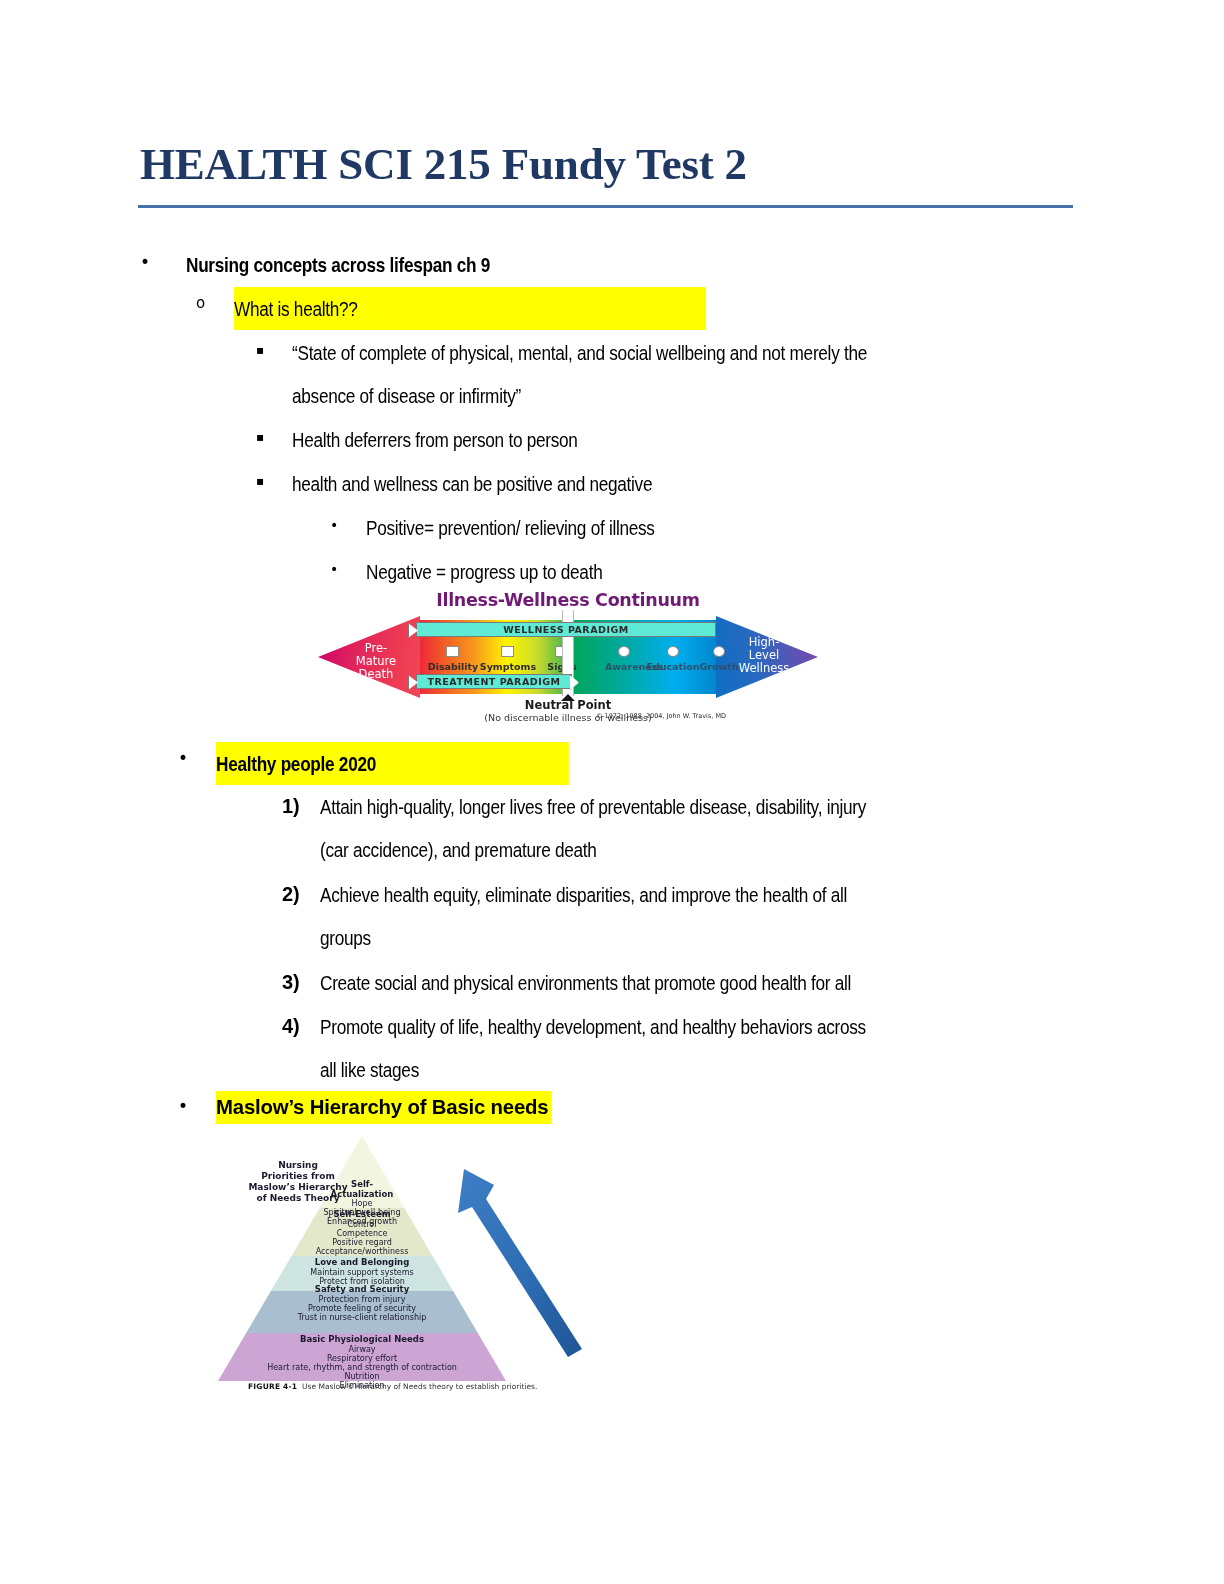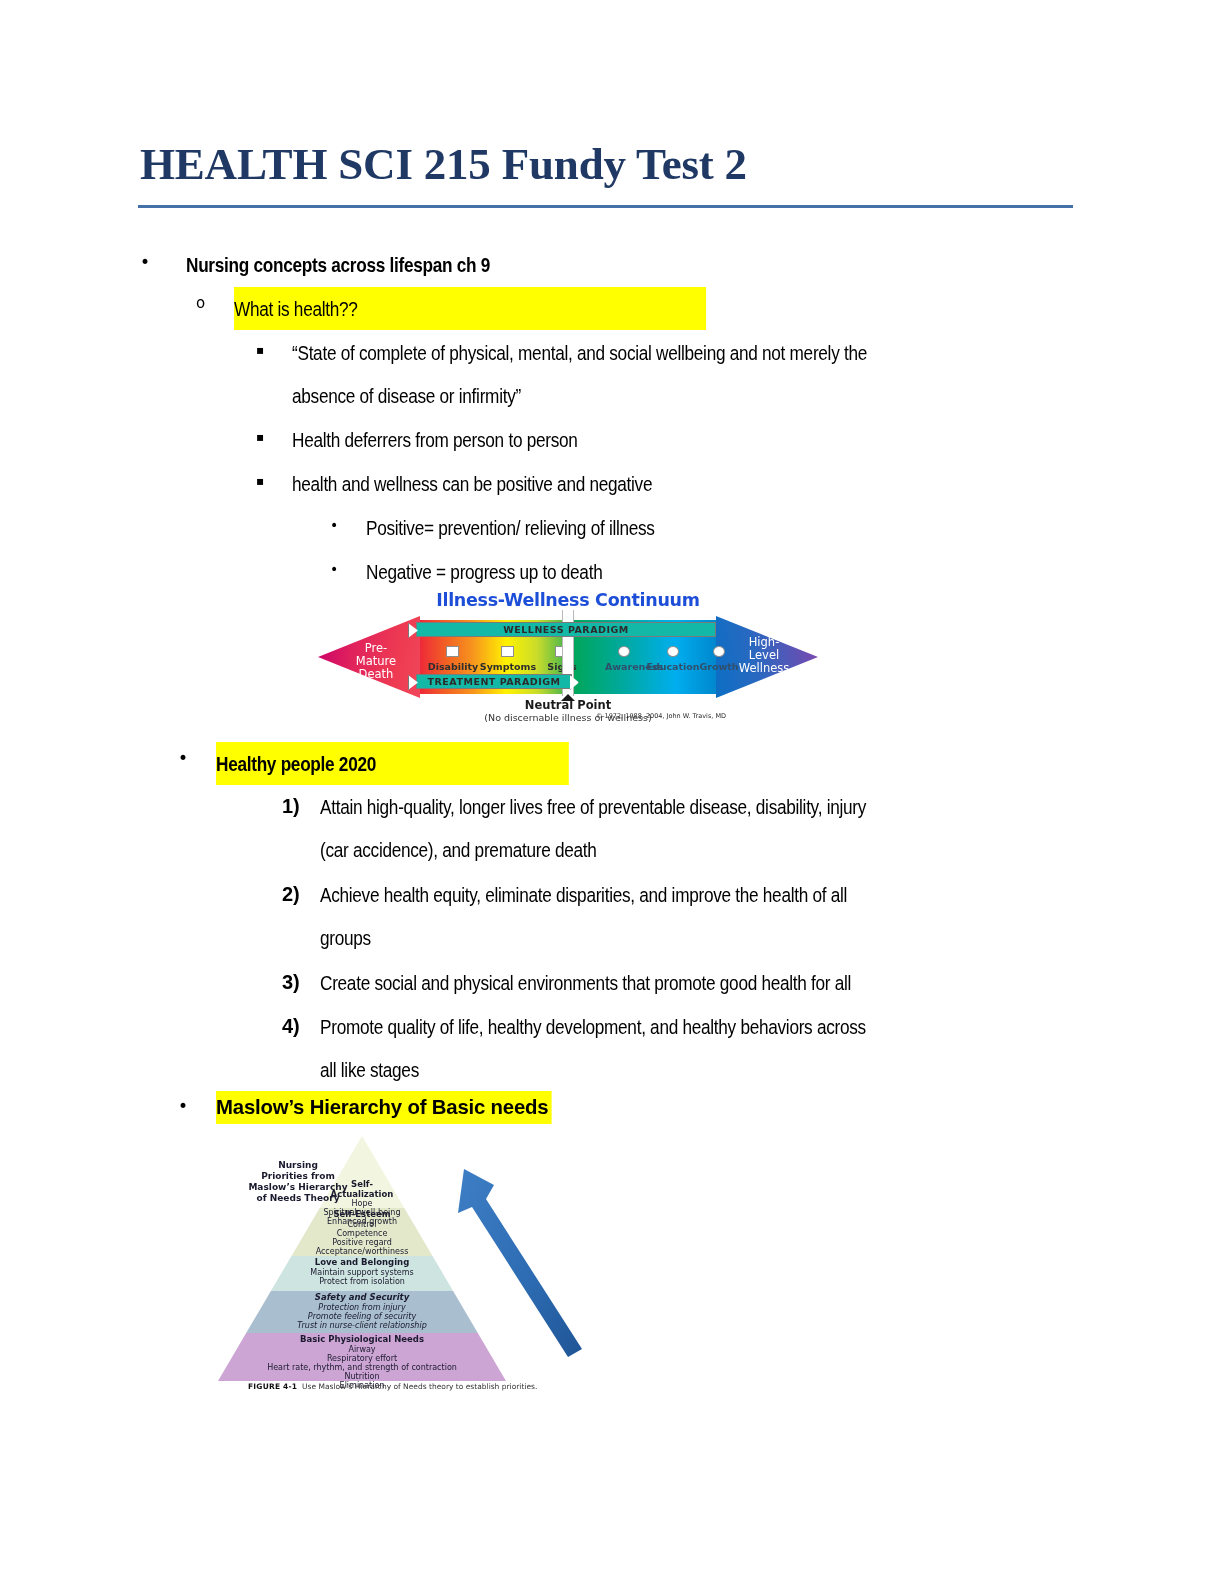--- a/index.html
+++ b/index.html
@@ -109,21 +109,21 @@
   }
   .iwc-title {
     position: absolute;
     left: 0; top: 0;
     width: 500px;
     text-align: center;
     font-family: "DejaVu Sans", sans-serif;
     font-weight: bold;
     font-size: 17.5px;
     letter-spacing: -0.3px;
-    color: #1d4ed8;
+    color: #701a75;
   }
   .iwc-body {
     position: absolute;
     left: 0;
     top: 26px;
     width: 500px;
     height: 82px;
   }
   
   .arrow-left {
@@ -175,21 +175,21 @@
     left: 50%; top: -6px;
     margin-left: -6px;
     width: 12px; height: 86px;
     background: #ffffff;
     border-left: 1px solid #b8b8b8;
     border-right: 1px solid #b8b8b8;
   }
   .paradigm-bar {
     position: absolute;
     height: 15px;
-    background: #14b8a6;
+    background: #5eead4;
     border: 1px solid #7a7a7a;
     font-family: "DejaVu Sans", sans-serif;
     font-weight: bold;
     font-size: 9.5px;
     letter-spacing: 0.5px;
     color: #2b2b2b;
     display: flex;
     align-items: center;
     justify-content: center;
   }
@@ -507,21 +507,21 @@
       </div>
 
       <div class="tier" style="top:74px;">
         <span class="tier-name">Self-Esteem</span>
         <span class="tier-item">Control</span>
         <span class="tier-item">Competence</span>
         <span class="tier-item">Positive regard</span>
         <span class="tier-item">Acceptance/worthiness</span>
       </div>
 
-      <div class="tier" style="top:157px;font-style:italic;">
+      <div class="tier" style="top:149px;">
         <span class="tier-name">Safety and Security</span>
         <span class="tier-item">Protection from injury</span>
         <span class="tier-item">Promote feeling of security</span>
         <span class="tier-item">Trust in nurse-client relationship</span>
       </div>
 
       <div class="tier" style="top:199px;">
         <span class="tier-name">Basic Physiological Needs</span>
         <span class="tier-item">Airway</span>
         <span class="tier-item">Respiratory effort</span>

